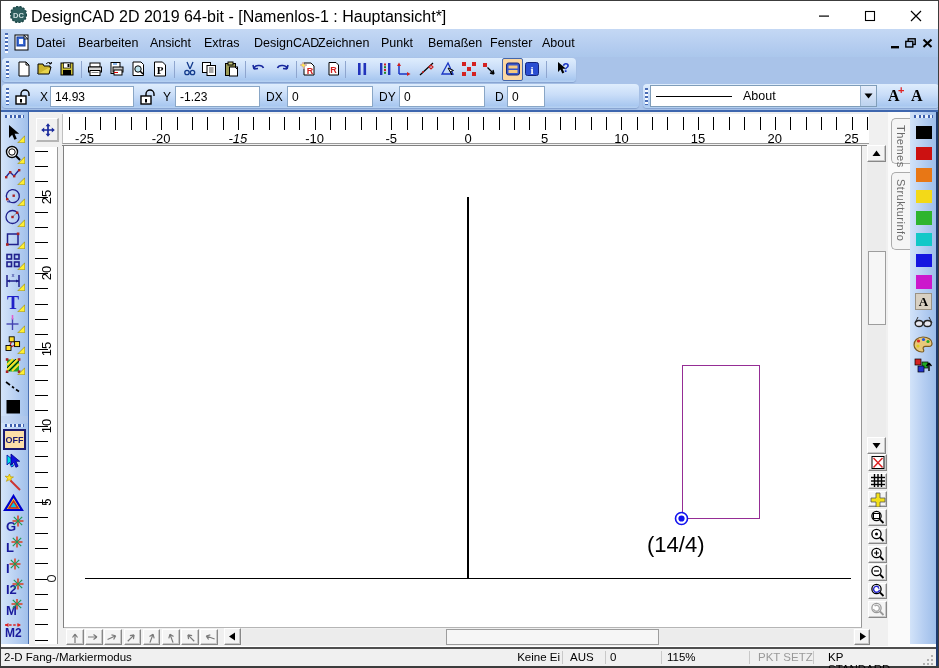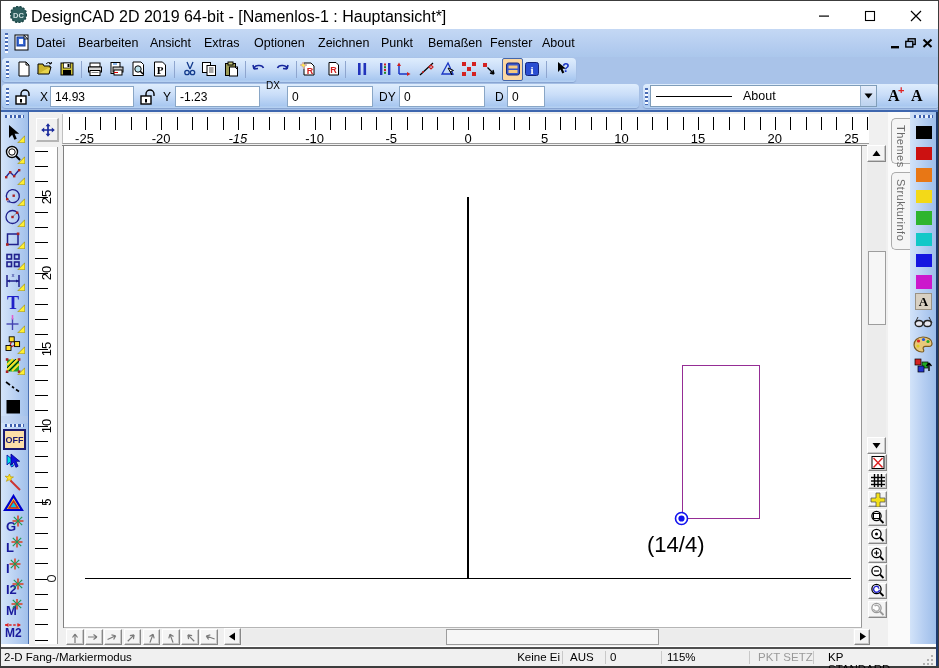--- a/index.html
+++ b/index.html
@@ -64,21 +64,21 @@
 <svg class="abs" style="left:13px;top:34px;" width="18" height="18" viewBox="0 0 18 18">
     <rect x="2" y="1" width="13" height="15" fill="#fff" stroke="#000"></rect>
     <rect x="4" y="3" width="8" height="9" fill="#3a6ad4" stroke="#123a9a"></rect>
     <rect x="6" y="5" width="4" height="5" fill="#fff"></rect>
     <path d="M11 1 l4 4 h-4 z" fill="#9ab" stroke="#000" stroke-width=".7"></path>
   </svg>
 <div class="abs menuitem" style="left:36px;">Datei</div>
 <div class="abs menuitem" style="left:78px;">Bearbeiten</div>
 <div class="abs menuitem" style="left:150px;">Ansicht</div>
 <div class="abs menuitem" style="left:204px;">Extras</div>
-<div class="abs menuitem" style="left:254px;">Optionen</div>
+<div class="abs menuitem" style="left:254px;">DesignCAD</div>
 <div class="abs menuitem" style="left:318px;">Zeichnen</div>
 <div class="abs menuitem" style="left:381px;">Punkt</div>
 <div class="abs menuitem" style="left:428px;">Bemaßen</div>
 <div class="abs menuitem" style="left:490px;">Fenster</div>
 <div class="abs menuitem" style="left:542px;">About</div>
 <svg class="abs" style="left:890px;top:39px;" width="10" height="10" viewBox="0 0 10 10">
     <rect x="1" y="7" width="8" height="2.4" fill="#000"></rect>
   </svg>
 <svg class="abs" style="left:905px;top:38px;" width="11" height="10" viewBox="0 0 11 10">
     <rect x="3.2" y="0.8" width="7" height="5.6" fill="none" stroke="#000" stroke-width="1.4"></rect>
@@ -235,21 +235,21 @@
     <path d="M7 7 v-2 a4 4 0 0 1 8 0 v2" fill="none" stroke="#000" stroke-width="1.4"></path>
     <rect x="6" y="10" width="2" height="3.5" fill="#000"></rect>
   </svg>
 <svg class="abs" style="left:139px;top:89px;" width="18" height="16" viewBox="0 0 18 16">
     <rect x="2" y="7" width="10" height="8" fill="#fff" stroke="#000" stroke-width="1.4"></rect>
     <path d="M7 7 v-2 a4 4 0 0 1 8 0 v2" fill="none" stroke="#000" stroke-width="1.4"></path>
     <rect x="6" y="10" width="2" height="3.5" fill="#000"></rect>
   </svg>
 <div class="abs" style="left:40px;top:90px;font-size:12px;">X</div>
 <div class="abs" style="left:163px;top:90px;font-size:12px;">Y</div>
-<div class="abs" style="left:266px;top:80px;font-size:10px;">DX</div>
+<div class="abs" style="left:266px;top:90px;font-size:12px;">DX</div>
 <div class="abs" style="left:379px;top:90px;font-size:12px;">DY</div>
 <div class="abs" style="left:495px;top:90px;font-size:12px;">D</div>
 <div class="abs" style="left:50px;top:85.5px;width:84px;height:21px;background:#fff;border:1px solid #89a6c6;font-size:12px;padding:3px 0 0 4px;">14.93</div>
 <div class="abs" style="left:175px;top:85.5px;width:85px;height:21px;background:#fff;border:1px solid #89a6c6;font-size:12px;padding:3px 0 0 4px;">-1.23</div>
 <div class="abs" style="left:287px;top:85.5px;width:86px;height:21px;background:#fff;border:1px solid #89a6c6;font-size:12px;padding:3px 0 0 4px;">0</div>
 <div class="abs" style="left:399px;top:85.5px;width:86px;height:21px;background:#fff;border:1px solid #89a6c6;font-size:12px;padding:3px 0 0 4px;">0</div>
 <div class="abs" style="left:507px;top:85.5px;width:38px;height:21px;background:#fff;border:1px solid #89a6c6;font-size:12px;padding:3px 0 0 4px;">0</div>
 <div class="abs" style="left:650px;top:85px;width:227px;height:22px;background:#fff;border:1px solid #7f9db9;"></div>
 <div class="abs" style="left:656px;top:95.5px;width:76px;height:1.5px;background:#000;"></div>
 <div class="abs" style="left:743px;top:89px;font-size:12.5px;">About</div>

